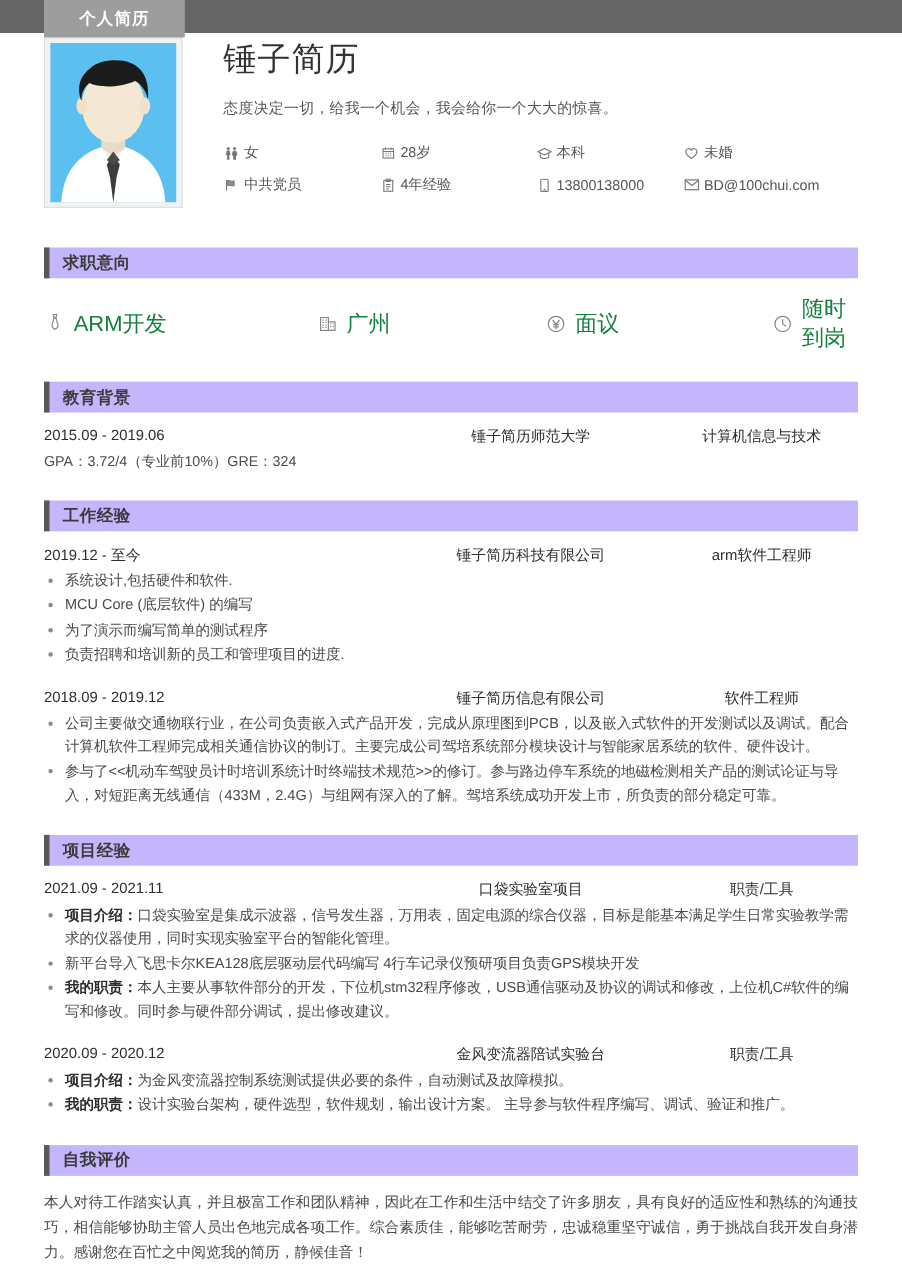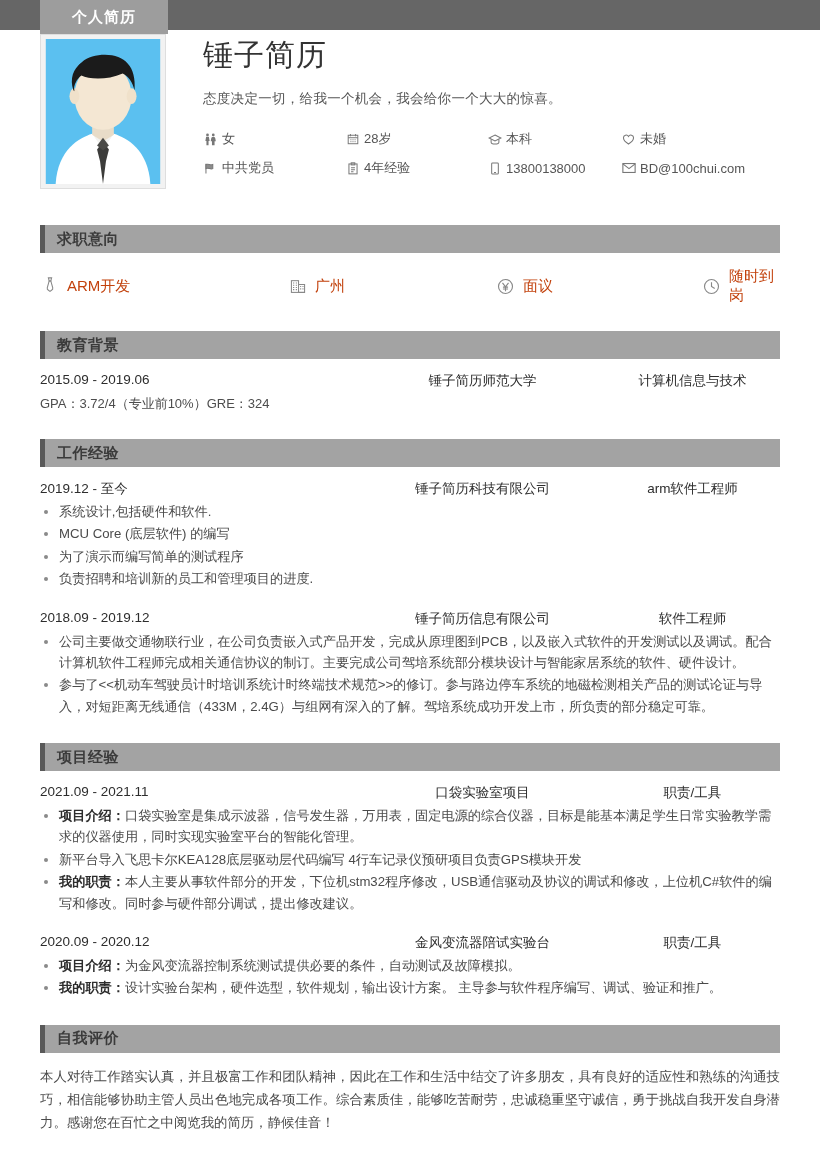--- a/index.html
+++ b/index.html
@@ -87,21 +87,21 @@
     align-items: center;
     justify-content: center;
     flex: 0 0 auto;
   }
   .fact .ic svg { display: block; }
 
   
   .sec-head {
     margin-top: 26px;
     height: 28px;
-    background: #a3a3a3;
+    background: #c4b5fd;
     display: flex;
     align-items: center;
   }
   .sec-head .bar {
     width: 5px;
     height: 28px;
     background: #595959;
     flex: 0 0 auto;
   }
   .sec-head .t {
@@ -111,22 +111,22 @@
     padding-left: 12px;
     letter-spacing: .5px;
   }
 
   
   .intent {
     display: grid;
     grid-template-columns: 248px 208px 206px auto;
     margin-top: 14px;
     margin-bottom: 2px;
-    font-size: 15px;
-    color: #c2410c;
+    font-size: 20px;
+    color: #15803d;
   }
   .intent .cell { display: flex; align-items: center; }
   .intent .ic {
     width: 19px; height: 18px;
     margin-right: 8px;
     display: inline-flex; align-items: center; justify-content: center;
     flex: 0 0 auto;
   }
 
   

